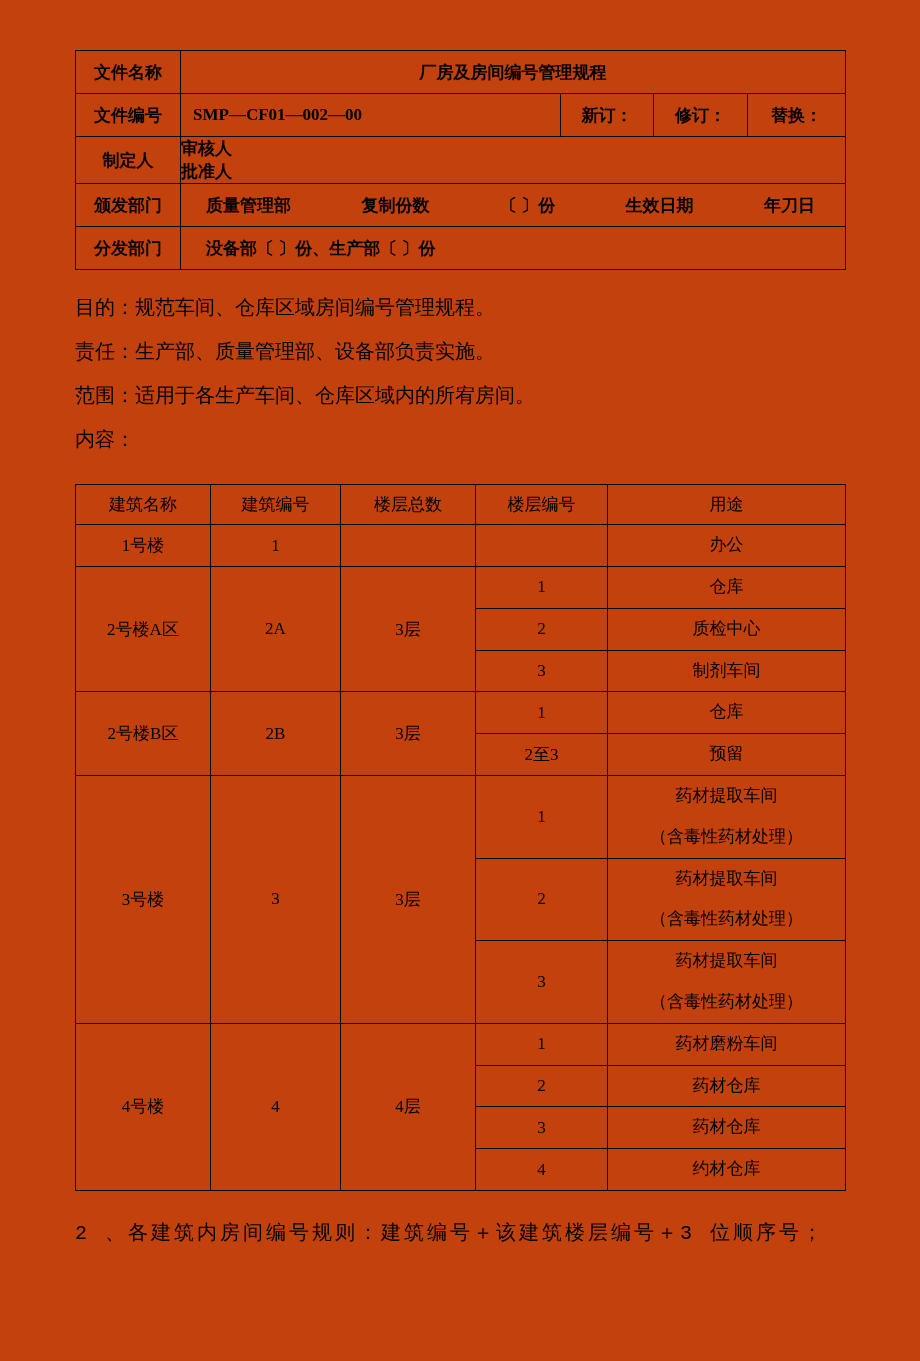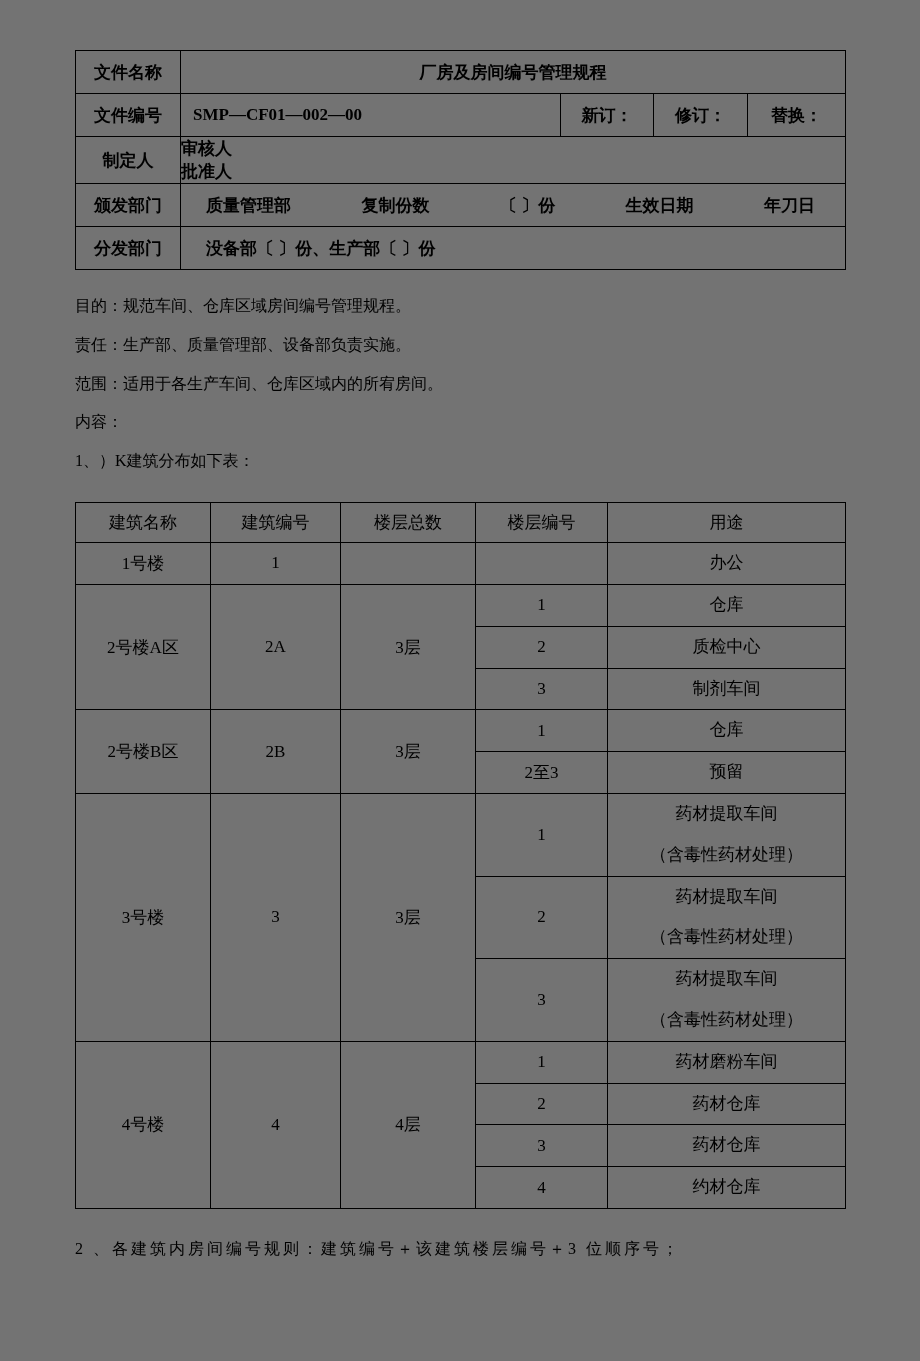--- a/index.html
+++ b/index.html
@@ -6,21 +6,21 @@
   html, body { margin: 0; padding: 0; background: #ffffff; }
   body {
     font-family: "Liberation Serif", "DejaVu Serif", serif;
     color: #000;
   }
   .page {
     width: 920px;
     min-height: 1361px;
     margin: 0 auto;
     padding: 50px 88px 40px 75px;
-    background: #737373;
+    background: #c2410c;
   }
   table {
     border-collapse: collapse;
     table-layout: fixed;
     width: 770px;
   }
   td {
     border: 1px solid #000;
     font-size: 17px;
     text-align: center;
@@ -35,23 +35,24 @@
   .flex-around {
     display: flex; justify-content: space-around; align-items: flex-start; flex-direction: column;
   }
   .flex-between {
     display: flex; justify-content: space-between; align-items: center;
   }
   .pad-date { padding: 0 30px 0 55px; }
   .pad-issue { padding: 0 30px 0 25px; }
   
   .para {
-    font-size: 16px;
+    font-size: 20px;
     line-height: 1.3;
     margin: 0 0 18px 0;
+    font-family: Liberation Mono, monospace;
   }
   .para-first { margin-top: 26px; }
   .para-spaced { letter-spacing: 3px; margin-top: 30px; margin-bottom: 12px; }
   
   .b-table { margin-top: 30px; }
   .b-table td { height: 41px; }
   .b-table tr.hdr td { height: 40px; text-align: center; }
   .b-table tr.r1 td { height: 42px; }
   .b-table tr.tall td { height: 81px; }
   .use { white-space: pre-line; line-height: 2.4; }
@@ -106,21 +107,20 @@
       <td>分发部门</td>
       <td colspan="4" class="left-wide">没备部〔 〕份、生产部〔 〕份</td>
     </tr>
   </tbody>
     </table>
 
   <p class="para para-first">目的：规范车间、仓库区域房间编号管理规程。</p>
   <p class="para">责任：生产部、质量管理部、设备部负责实施。</p>
   <p class="para">范围：适用于各生产车间、仓库区域内的所宥房间。</p>
   <p class="para">内容：</p>
-  <p class="para">1、）K建筑分布如下表：</p>
 
   <table class="b-table">
     <colgroup>
       <col style="width:135px">
         <col style="width:130px">
         <col style="width:135px">
         <col style="width:132px">
         <col style="width:238px">
     </colgroup>
     <tbody>

